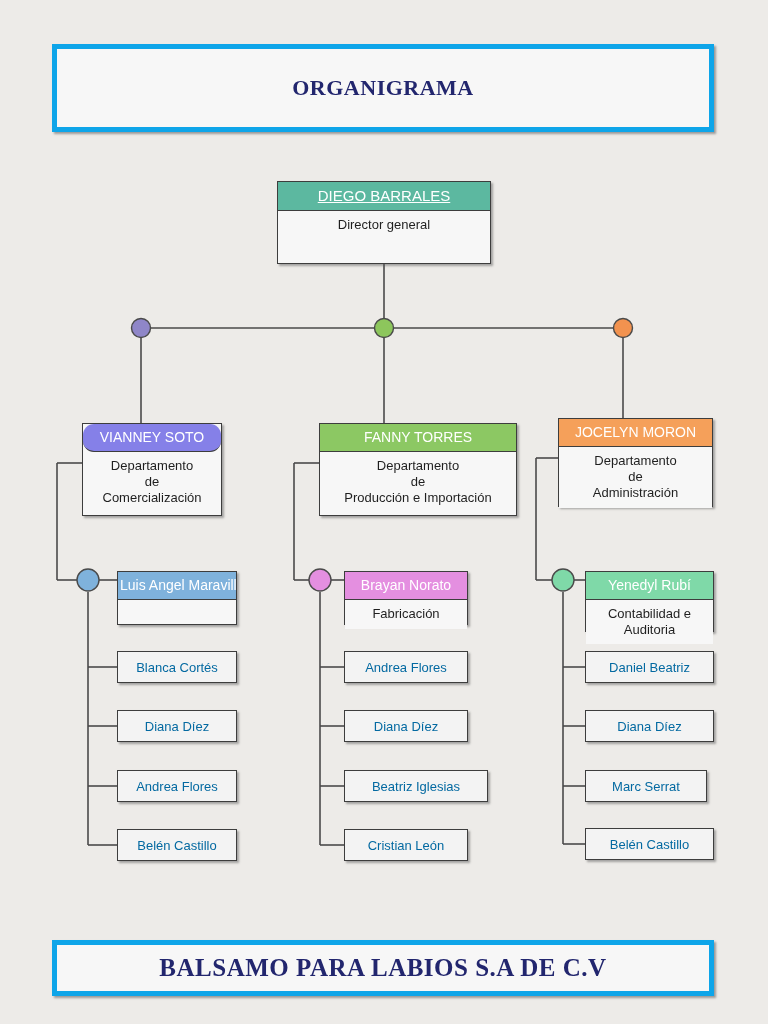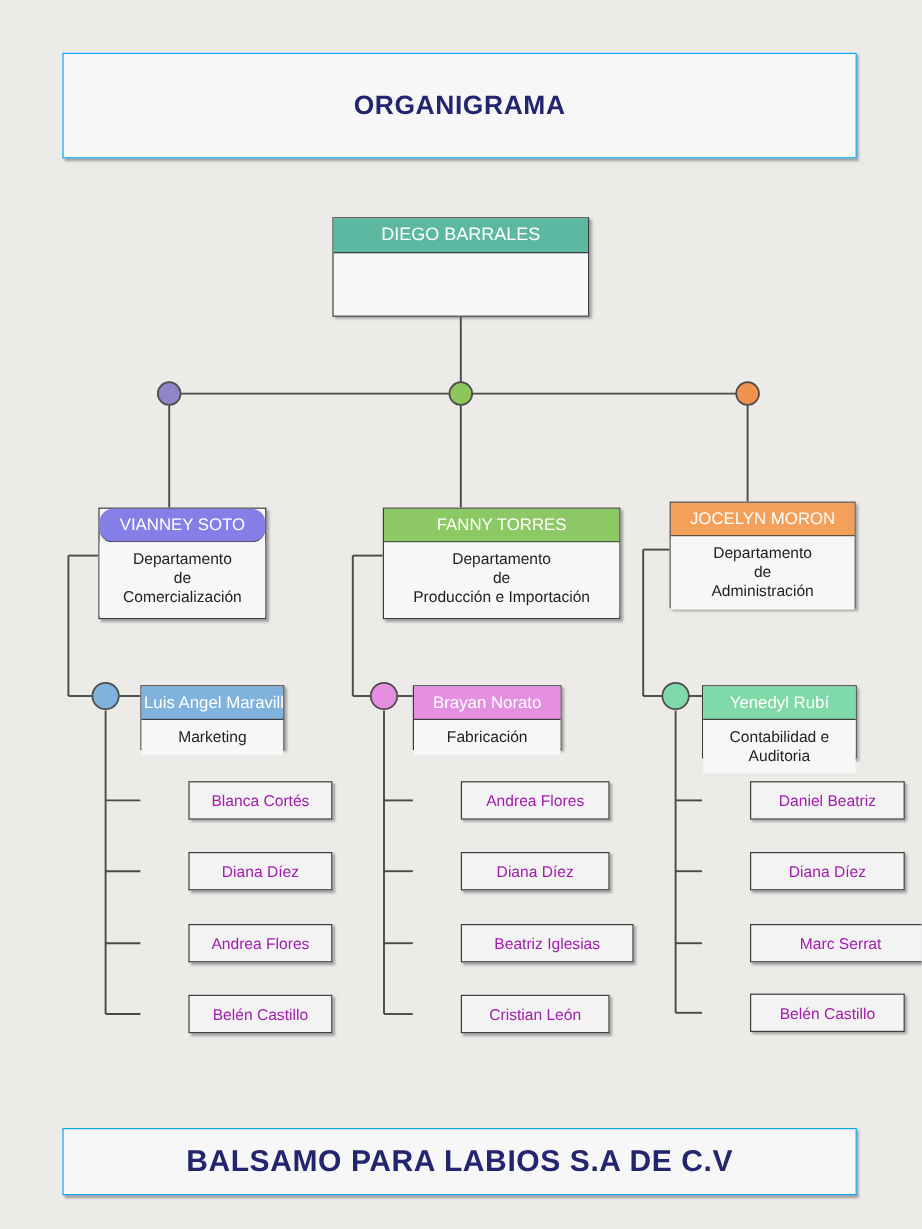--- a/index.html
+++ b/index.html
@@ -33,25 +33,26 @@
 
   .node, .banner {
     position: absolute;
     z-index: 2;
     box-sizing: border-box;
   }
 
   
   .banner {
     background: #f7f7f7;
-    border: 1px solid #0ea5e9;
+    border: 5px solid #0ea5e9;
     box-shadow: 2px 2px 2px rgba(90,90,90,0.55);
     display: flex;
     align-items: center;
     justify-content: center;
+    font-family: Liberation Serif, serif;
   }
   .banner-title {
     color: #22266e;
     font-weight: bold;
     letter-spacing: 0.5px;
   }
   #title-banner { left: 52px; top: 44px; width: 662px; height: 88px; }
   #title-banner .banner-title { font-size: 22px; }
   #footer-banner { left: 52px; top: 940px; width: 662px; height: 56px; }
   #footer-banner .banner-title { font-size: 25px; }
@@ -77,23 +78,22 @@
     font-size: 13px;
     padding: 6px 4px 7px 4px;
     background: #f7f7f7;
     line-height: 1.22;
   }
   .leaf {
     display: flex;
     align-items: center;
     justify-content: center;
     font-size: 13px;
-    color: #a21caf;
+    color: #0369a1;
     background: #f3f3f3;
-    margin-left: 40px;
   }
 
   
   #n-root { left: 277px; top: 181px; width: 214px; height: 83px; }
   #n-root .node-head { font-size: 15px; }
 
   
   #n-dep-0 { left: 82px;  top: 423px; width: 140px; height: 93px; }
   #n-dep-1 { left: 319px; top: 423px; width: 198px; height: 93px; }
   #n-dep-2 { left: 558px; top: 418px; width: 155px; height: 89px; }
@@ -162,21 +162,22 @@
     <circle cx="88" cy="580" r="11" stroke="#4a4a4a" stroke-width="1.4" fill="#7fb2dc"></circle>
     <circle cx="320" cy="580" r="11" stroke="#4a4a4a" stroke-width="1.4" fill="#e48fe0"></circle>
     <circle cx="563" cy="580" r="11" stroke="#4a4a4a" stroke-width="1.4" fill="#7fd9a8"></circle>
   </svg>
 
   <div class="banner" id="title-banner">
     <span class="banner-title">ORGANIGRAMA</span>
   </div>
 
   <div class="node" id="n-root">
-    <div class="node-head" style="background-color: rgb(92, 184, 160);">DIEGO BARRALES</div>
+    <div class="node-head" style="background-color: rgb(92, 184, 160); text-decoration: underline;">DIEGO BARRALES</div>
+    <div class="node-body">Director general</div>
   </div>
 
   <div class="node" id="n-dep-0">
     <div class="node-head" style="background-color: rgb(133, 128, 232); border-radius: 11px;">VIANNEY SOTO</div>
     <div class="node-body">
         <div>Departamento</div>
         <div>de</div>
         <div>Comercialización</div>
       </div>
   </div>
@@ -194,23 +195,20 @@
     <div class="node-head" style="background-color: rgb(245, 160, 90);">JOCELYN MORON</div>
     <div class="node-body">
         <div>Departamento</div>
         <div>de</div>
         <div>Administración</div>
       </div>
   </div>
 
   <div class="node" id="n-sub-0">
     <div class="node-head" style="background-color: rgb(127, 178, 220);">Luis Angel Maravillas</div>
-    <div class="node-body">
-        <div>Marketing</div>
-      </div>
   </div>
 
   <div class="node" id="n-sub-1">
     <div class="node-head" style="background-color: rgb(228, 143, 224);">Brayan Norato</div>
     <div class="node-body">
         <div>Fabricación</div>
       </div>
   </div>
 
   <div class="node" id="n-sub-2">
@@ -245,21 +243,21 @@
       </div>
       <div class="node leaf" style="left: 344px; top: 829px; width: 124px; height: 32px;">
         <span>Cristian León</span>
       </div>
       <div class="node leaf" style="left: 585px; top: 651px; width: 129px; height: 32px;">
         <span>Daniel Beatriz</span>
       </div>
       <div class="node leaf" style="left: 585px; top: 710px; width: 129px; height: 32px;">
         <span>Diana Díez</span>
       </div>
-      <div class="node leaf" style="left: 585px; top: 770px; width: 151px; height: 32px;">
+      <div class="node leaf" style="left: 585px; top: 770px; width: 122px; height: 32px;">
         <span>Marc Serrat</span>
       </div>
       <div class="node leaf" style="left: 585px; top: 828px; width: 129px; height: 32px;">
         <span>Belén Castillo</span>
       </div>
     </div>
 
   <div class="banner" id="footer-banner">
     <span class="banner-title">BALSAMO PARA LABIOS S.A DE C.V</span>
   </div>

